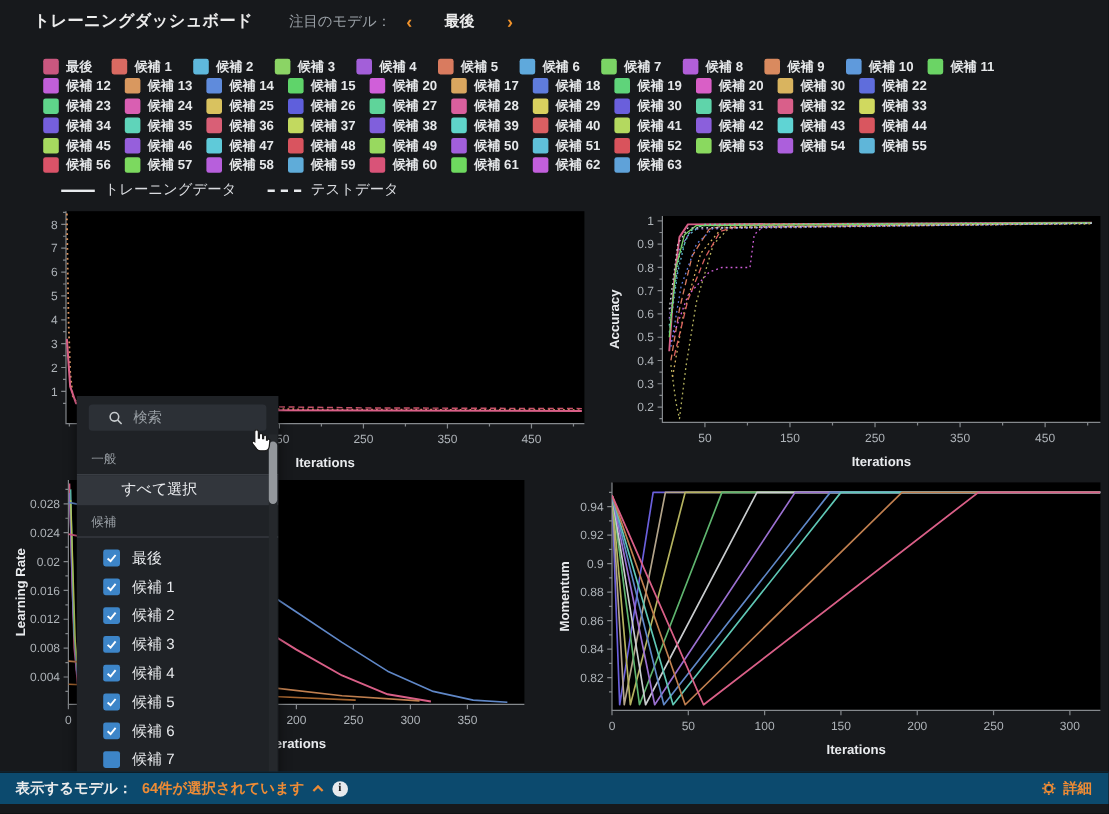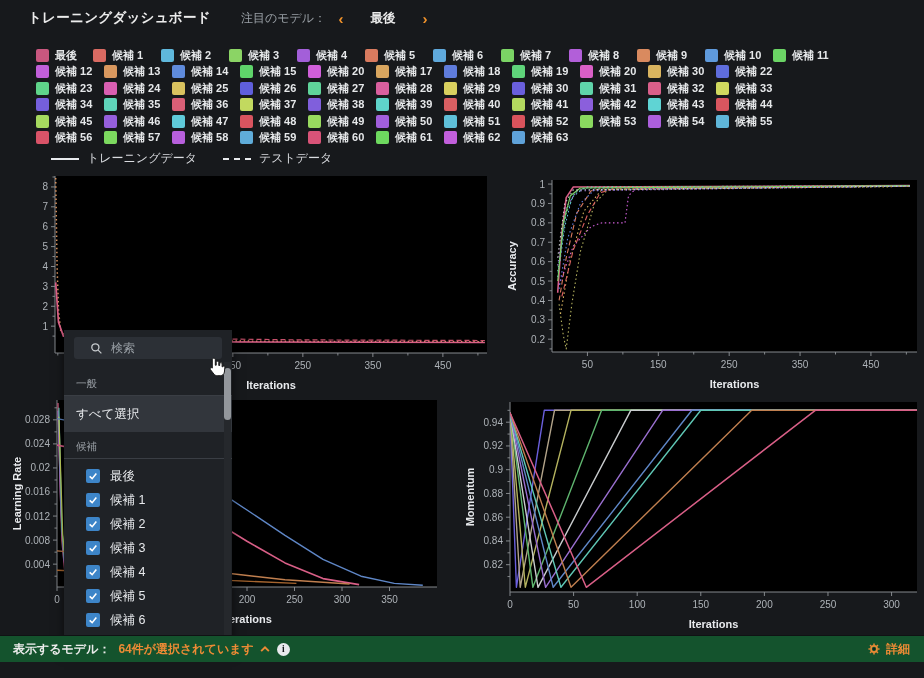--- a/index.html
+++ b/index.html
@@ -29,35 +29,35 @@
   
   .panel{position:absolute;left:64px;top:330px;width:168px;height:322px;background:#1f2226;
          box-shadow:0 3px 10px rgba(0,0,0,.55);z-index:10;overflow:hidden;}
   .search{margin:7px 10px 0 10px;height:22px;background:#2c3036;border-radius:3px;
           display:flex;align-items:center;padding:0 16px;gap:6px;}
   .search input{flex:1;min-width:0;background:transparent;border:0;outline:0;color:#e8eaed;
           font-size:12px;font-family:"Liberation Sans",sans-serif;}
   .search input::placeholder{color:#9aa0a6;}
   .sec{margin:17px 0 0 12px;font-size:10.5px;color:#9aa0a6;line-height:14px;}
   .divider{height:1px;background:#3a3e44;margin-top:5px;}
-  .p-row{height:36px;display:flex;align-items:center;padding-left:12px;font-size:12.5px;
+  .p-row{height:25px;display:flex;align-items:center;padding-left:37px;font-size:12.5px;
          color:#c6cacd;cursor:pointer;}
   .p-row.hl{background:#32363c;color:#e8eaed;}
   .opts{margin-top:5px;}
   .opt{height:24px;display:flex;align-items:center;padding-left:22px;gap:10px;cursor:pointer;}
   .cb{width:14px;height:14px;border-radius:2px;background:#3d85c8;display:flex;align-items:center;
       justify-content:center;flex:0 0 auto;}
   .opt-lab{font-size:12.5px;color:#e8eaed;white-space:nowrap;}
   .sb-thumb{position:absolute;right:1px;top:38px;width:7px;height:52px;border-radius:4px;
       background:#93979c;z-index:11;}
   .sb-track{position:absolute;right:1px;top:32px;width:7px;bottom:2px;background:#25282c;z-index:10;}
   
   .cursor{position:absolute;left:205px;top:357px;z-index:40;pointer-events:none;}
   
-  .statusbar{position:absolute;left:0;right:0;bottom:16px;height:26px;background:#14532d;
+  .statusbar{position:absolute;left:0;right:0;bottom:8px;height:26px;background:#0c4a6e;
       border-top:1px solid #101214;display:flex;align-items:center;z-index:30;}
   .st-label{margin-left:13px;font-size:12px;font-weight:bold;color:#ececec;}
   .st-sel{margin-left:8px;font-size:12px;font-weight:bold;color:#ed8b35;cursor:pointer;}
   .st-caret{margin-left:5px;display:flex;align-items:center;cursor:pointer;}
   .st-info{margin-left:6px;width:13px;height:13px;border-radius:50%;background:#e8eaed;color:#17191c;
       font-size:9.5px;font-weight:bold;display:flex;align-items:center;justify-content:center;
       font-family:"Liberation Serif",serif;cursor:pointer;}
   .st-right{margin-left:auto;margin-right:14px;display:flex;align-items:center;gap:5px;cursor:pointer;}
   .st-detail{font-size:12px;font-weight:bold;color:#ed8b35;}
 </style>

